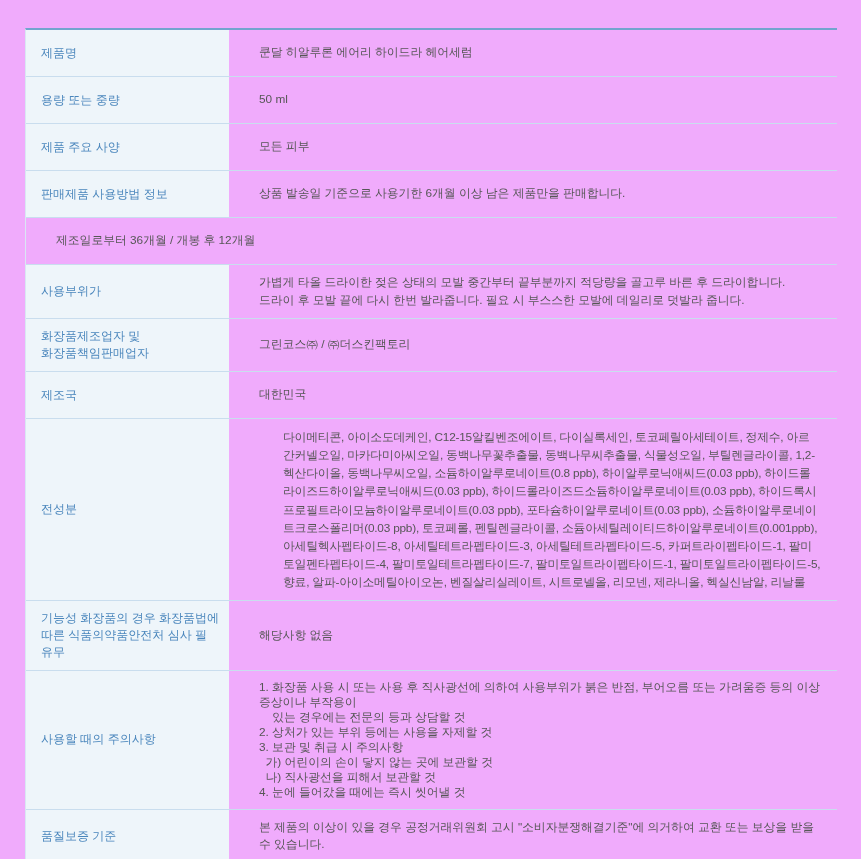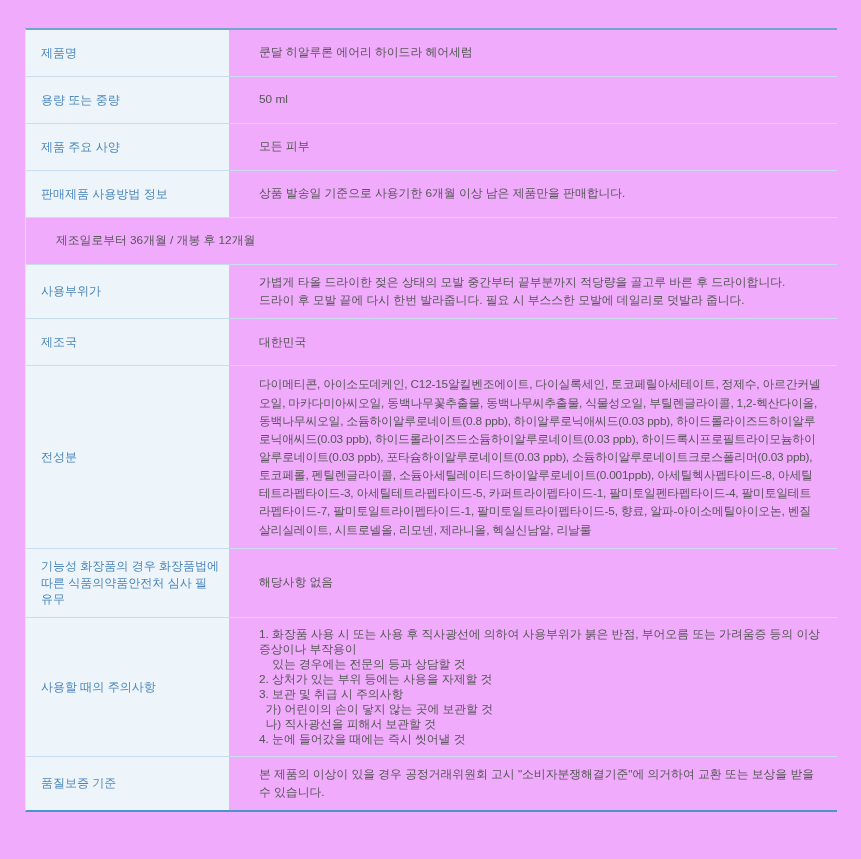--- a/index.html
+++ b/index.html
@@ -52,20 +52,21 @@
     flex: 1 1 auto;
     color: #565656;
     font-size: 11.8px;
     line-height: 1.5;
     padding: 9px 16px 9px 30px;
     word-break: break-all;
   }
   .row[data-name="row-ingredients"] .cell.value {
     line-height: 1.54;
     letter-spacing: -0.2px;
+    margin-left: 24px;
   }
   .row[data-name="row-cautions"] .cell.value {
     line-height: 1.27;
   }
 </style>
 </head>
 <body>
 
 <div class="page" data-name="product-info-page">
   <div class="info-table" data-name="product-info-table">
@@ -93,20 +94,25 @@
     <div class="row" data-name="row-shelf-life">
       <div class="cell value" data-name="row-value">제조일로부터 36개월 / 개봉 후 12개월</div>
     </div>
 
     <div class="row" data-name="row-usage">
       <div class="cell label" data-name="row-label">사용부위가</div>
       <div class="cell value" data-name="row-value">가볍게 타올 드라이한 젖은 상태의 모발 중간부터 끝부분까지 적당량을 골고루 바른 후 드라이합니다.
 드라이 후 모발 끝에 다시 한번 발라줍니다. 필요 시 부스스한 모발에 데일리로 덧발라 줍니다.</div>
     </div>
 
+    <div class="row" data-name="row-manufacturer">
+      <div class="cell label" data-name="row-label">화장품제조업자 및
+화장품책임판매업자</div>
+      <div class="cell value" data-name="row-value">그린코스㈜ / ㈜더스킨팩토리</div>
+    </div>
 
     <div class="row" data-name="row-country">
       <div class="cell label" data-name="row-label">제조국</div>
       <div class="cell value" data-name="row-value">대한민국</div>
     </div>
 
     <div class="row" data-name="row-ingredients">
       <div class="cell label" data-name="row-label">전성분</div>
       <div class="cell value" data-name="row-value">다이메티콘, 아이소도데케인, C12-15알킬벤조에이트, 다이실록세인, 토코페릴아세테이트, 정제수, 아르간커넬오일, 마카다미아씨오일, 동백나무꽃추출물, 동백나무씨추출물, 식물성오일, 부틸렌글라이콜, 1,2-헥산다이올, 동백나무씨오일, 소듐하이알루로네이트(0.8 ppb), 하이알루로닉애씨드(0.03 ppb), 하이드롤라이즈드하이알루로닉애씨드(0.03 ppb), 하이드롤라이즈드소듐하이알루로네이트(0.03 ppb), 하이드록시프로필트라이모늄하이알루로네이트(0.03 ppb), 포타슘하이알루로네이트(0.03 ppb), 소듐하이알루로네이트크로스폴리머(0.03 ppb), 토코페롤, 펜틸렌글라이콜, 소듐아세틸레이티드하이알루로네이트(0.001ppb), 아세틸헥사펩타이드-8, 아세틸테트라펩타이드-3, 아세틸테트라펩타이드-5, 카퍼트라이펩타이드-1, 팔미토일펜타펩타이드-4, 팔미토일테트라펩타이드-7, 팔미토일트라이펩타이드-1, 팔미토일트라이펩타이드-5, 향료, 알파-아이소메틸아이오논, 벤질살리실레이트, 시트로넬올, 리모넨, 제라니올, 헥실신남알, 리날룰</div>
     </div>

